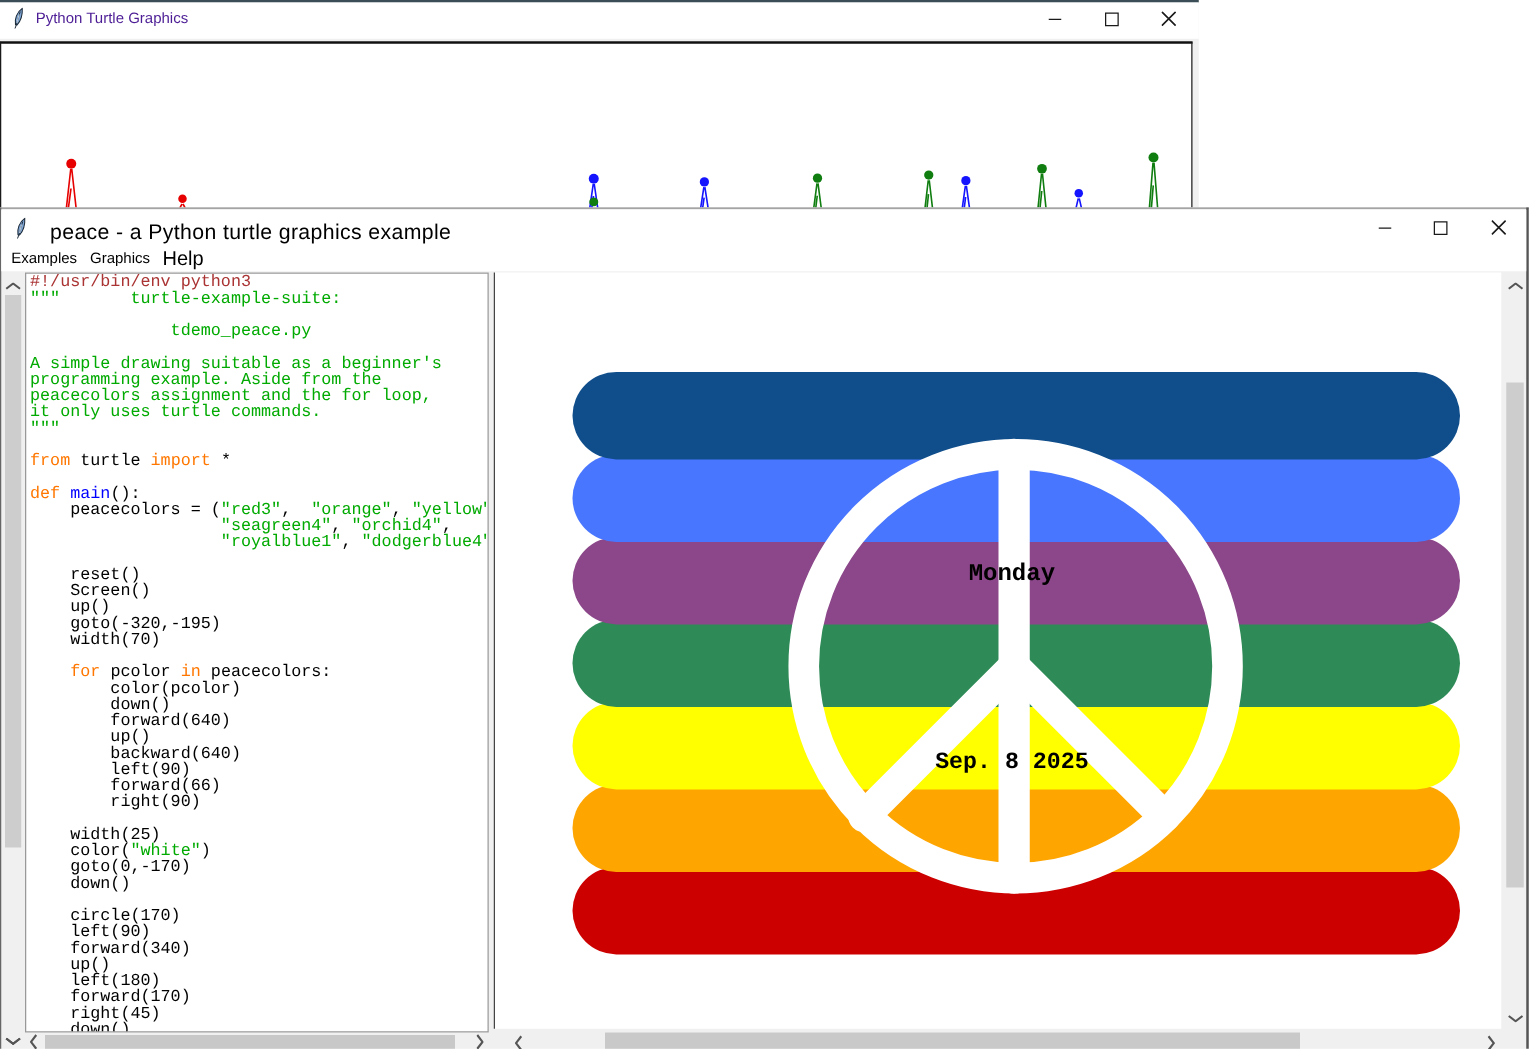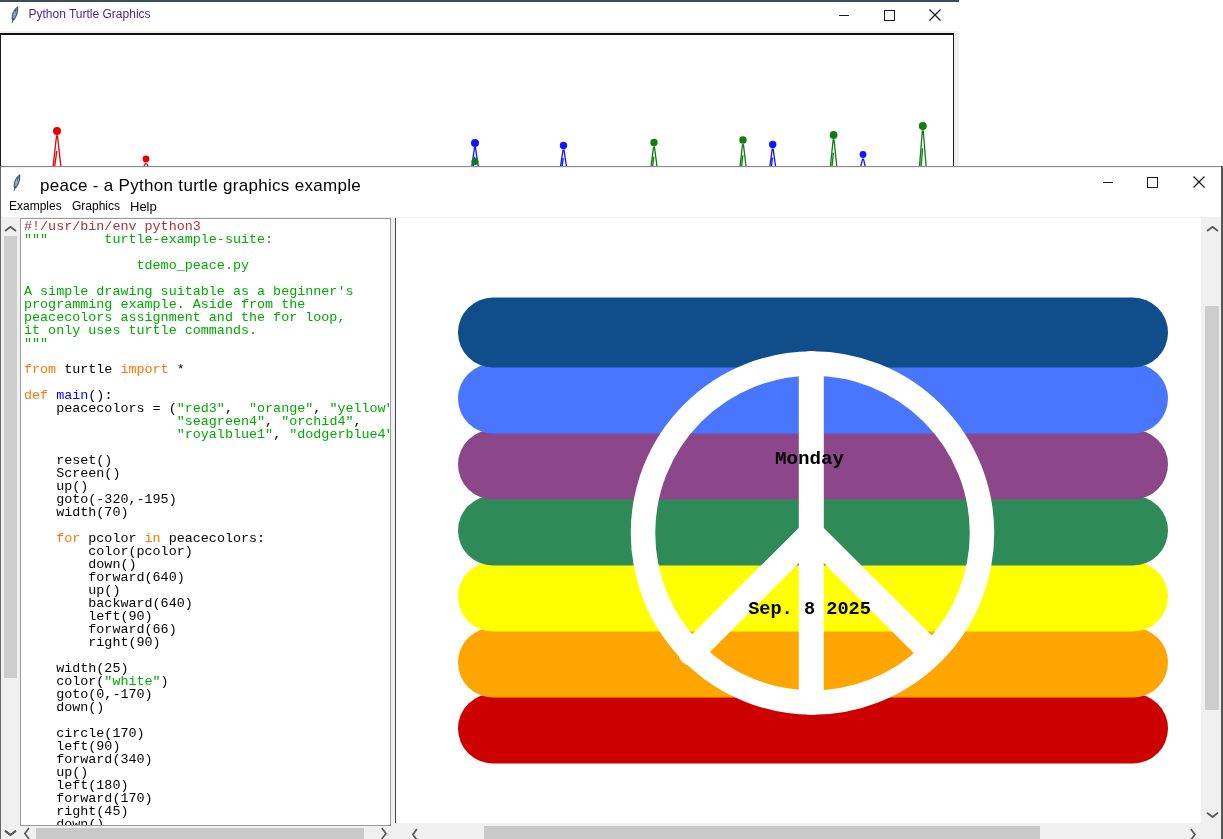--- a/index.html
+++ b/index.html
@@ -78,21 +78,21 @@
   <div class="abs" style="left:20px;top:10px;font-size:17px;letter-spacing:0.3px;color:#000;margin-left:20px;">peace - a Python turtle graphics example</div>
   <div class="abs" style="left:1103px;top:16px;width:10px;height:1.2px;background:#1a1a1a;"></div>
   <div class="abs" style="left:1147px;top:10.5px;width:9px;height:9px;border:1.2px solid #1a1a1a;"></div>
   <svg class="abs" style="left:1192.5px;top:10px;" width="12" height="12" viewBox="0 0 12 12">
     <path d="M0.5 0.5 L11.5 11.5 M11.5 0.5 L0.5 11.5" stroke="#1a1a1a" stroke-width="1.3"></path>
   </svg>
 
   <div class="abs" style="left:1px;top:30px;width:1220px;height:20.5px;background:#fff;">
     <div class="abs" style="left:8px;top:3px;font-size:12px;">Examples</div>
     <div class="abs" style="left:71px;top:3px;font-size:12px;">Graphics</div>
-    <div class="abs" style="left:129px;top:3px;font-size:13px;">Help</div>
+    <div class="abs" style="left:129px;top:3px;font-size:16px;">Help</div>
   </div>
 
   <svg class="abs" style="left:4px;top:59.5px;" width="13" height="6" viewBox="0 0 13 6">
       <path d="M1 5 L6.5 0.8 L12 5" stroke="#555" stroke-width="1.7" fill="none"></path>
     </svg>
   <div class="abs" style="left:3.5px;top:70px;width:13.5px;height:442px;background:#cdcdcd;"></div>
   <svg class="abs" style="left:4px;top:664px;" width="13" height="6" viewBox="0 0 13 6">
       <path d="M1 0.8 L6.5 5 L12 0.8" stroke="#555" stroke-width="1.7" fill="none"></path>
     </svg>
 

